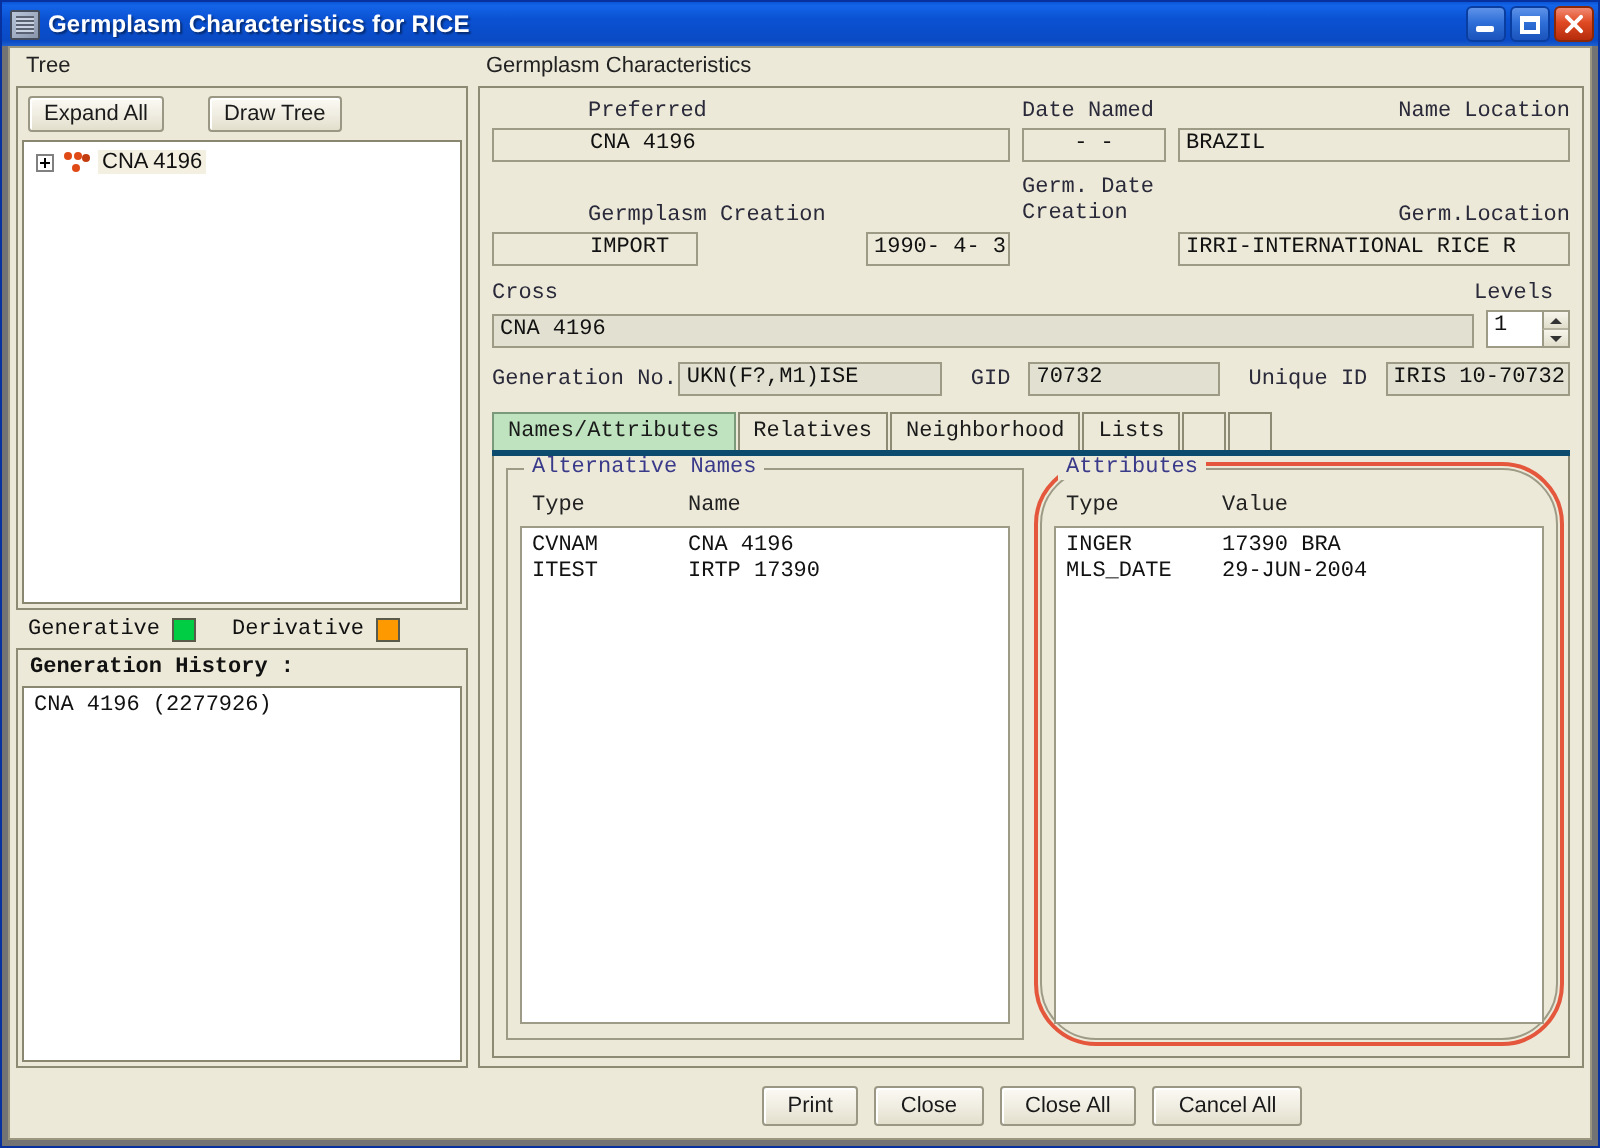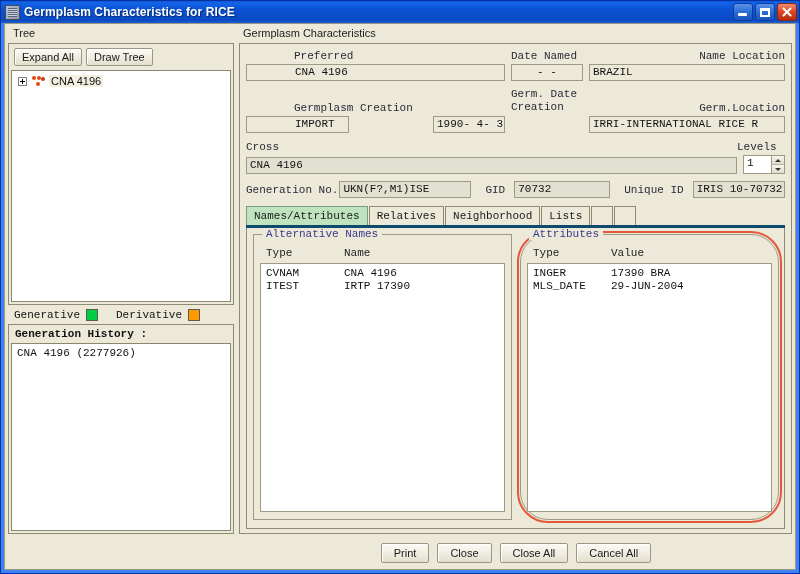--- a/index.html
+++ b/index.html
@@ -8,21 +8,21 @@
     overflow: hidden;
     background: #ece9d8;
     font-family: "Liberation Sans", sans-serif;
   }
 
   
   .window {
     position: absolute; left: 0; top: 0;
     width: 800px; height: 574px;
     box-sizing: border-box;
-    background: #3b82f6;
+    background: #737373;
     border: 1px solid #0831a0;
     display: flex; flex-direction: column;
   }
   .titlebar {
     height: 22px;
     background: linear-gradient(to bottom,
         #0b55d6 0%, #1464e8 8%, #0a51d2 40%, #0a4ac4 88%, #1e5fd0 100%);
     display: flex; align-items: center;
     padding: 0 2px 0 4px;
     flex: 0 0 auto;
@@ -130,21 +130,21 @@
   .tree-panel {
     background: #ece9d8;
     border: 1px solid #8e8b74;
     box-sizing: border-box;
     display: flex; flex-direction: column;
     height: 262px;
     flex: 0 0 auto;
   }
   .tree-toolbar {
     padding: 4px 5px;
-    display: flex; gap: 4px;
+    display: flex; gap: 22px;
     flex: 0 0 auto;
   }
   .btn {
     font-family: "Liberation Sans", sans-serif;
     font-size: 11px;
     color: #1a1a1a;
     background: linear-gradient(to bottom,#fbfaf4 0%, #efece0 55%, #e3dfcd 100%);
     border: 1px solid #9a9784;
     border-radius: 2px;
     padding: 2px 7px;

